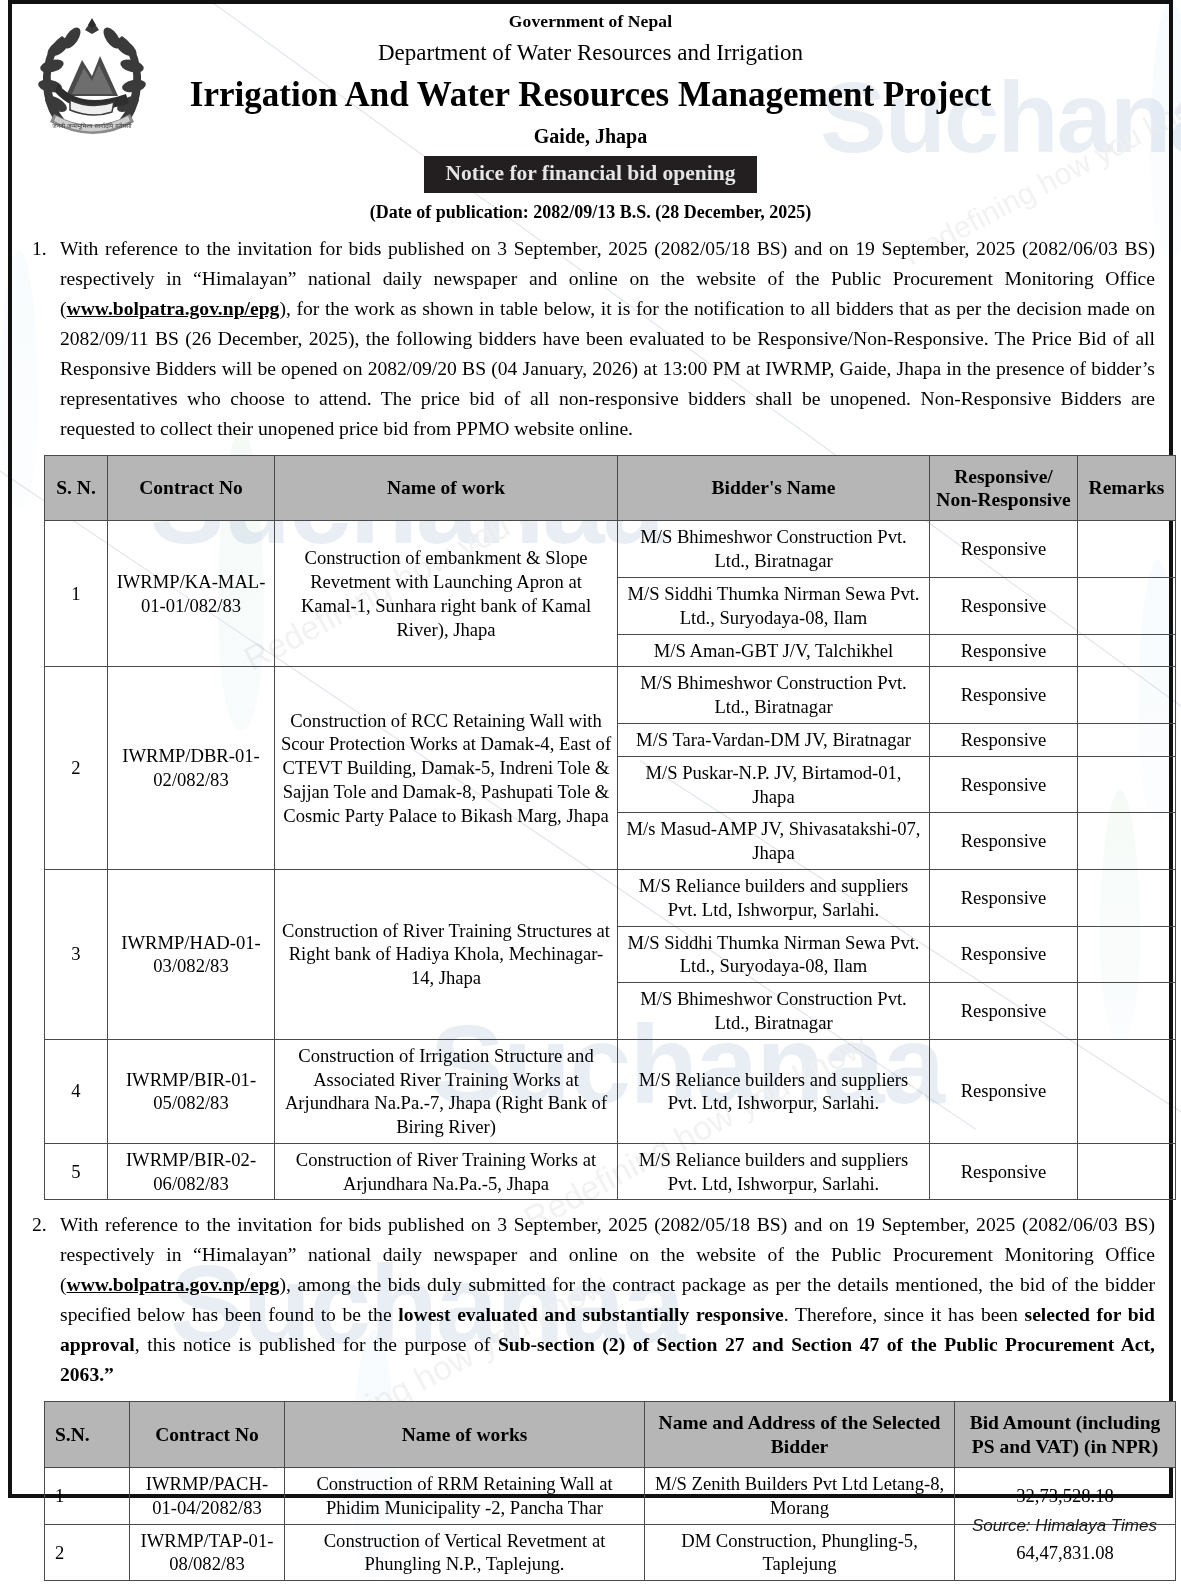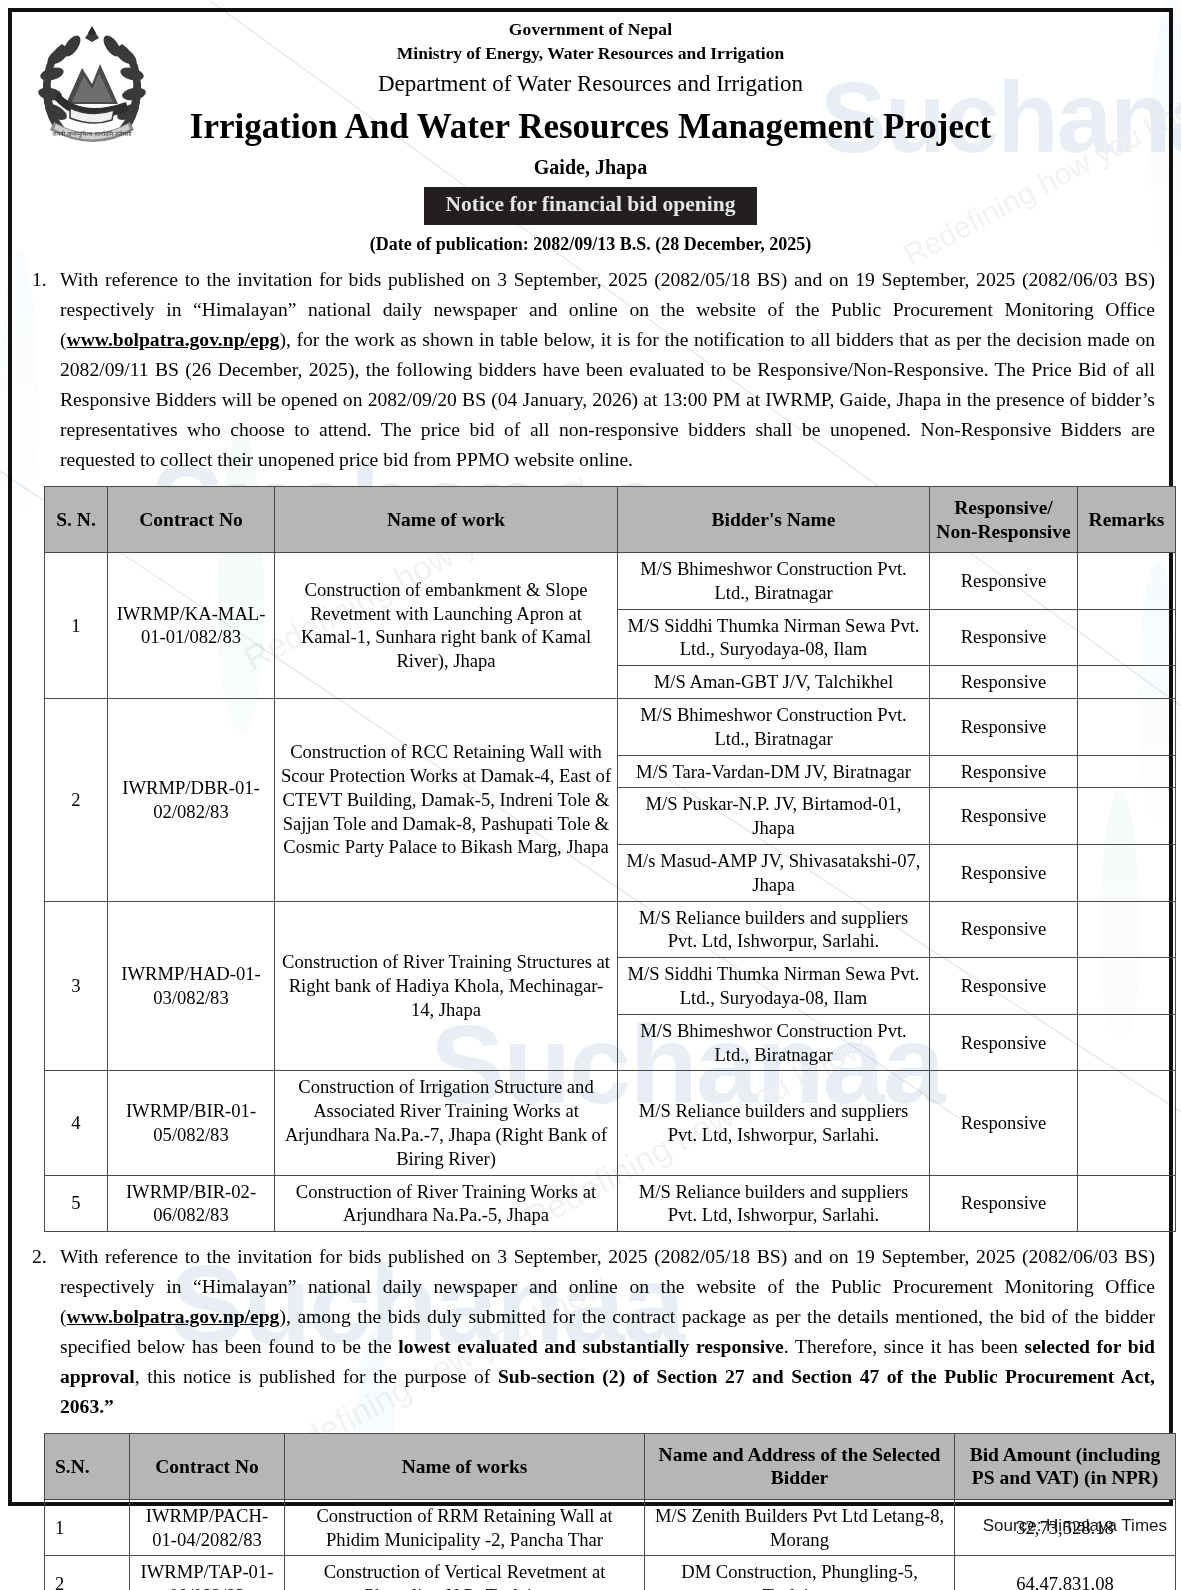--- a/index.html
+++ b/index.html
@@ -49,21 +49,21 @@
     position:absolute;
     height:1px;
     background:#b9c6d8;
     opacity:.5;
     transform-origin:0 0;
   }
 
   
   #notice{
     position:absolute;
-    left:8px; top:8px;
+    left:8px; top:0;
     width:1165px; height:1498px;
     border:4px solid #111;
     background:transparent;
     z-index:2;
     padding:6px 14px 0 14px;
   }
 
   
   #header{ position:relative; text-align:center; }
   #emblem{
@@ -141,23 +141,24 @@
 
   .t2 col.c2-sn   { width:85px; }
   .t2 col.c2-cno  { width:155px; }
   .t2 col.c2-work { width:360px; }
   .t2 col.c2-bid  { width:310px; }
   .t2 col.c2-amt  { width:221px; }
   .t2 td.sn{ text-align:left; padding-left:10px;}
 
   #source{
     position:absolute;
-    right:14px;
+    right:24px;
     top:1516px;
     font-family:"Liberation Sans", sans-serif;
+    font-style:italic;
     font-size:17px;
     color:#1a1a1a;
     z-index:3;
     text-align:center;
   }
 </style>
 </head>
 <body>
 
 <div id="watermark">
@@ -229,21 +230,20 @@
           <path d="M38 86 q22 10 44 2 l-2 10 q-20 7 -42-2z" fill="#efefef" stroke="#3a3a3a" stroke-width="1.5"></path>
 
           <path d="M22 100 q38 22 76 0 l4 8 q-40 24 -84 0z" fill="#8a8a8a"></path>
           <path d="M24 102 q36 20 72 0 l2 5 q-38 21 -76 0z" fill="#cfcfcf"></path>
         </g>
         <text x="60" y="114" font-size="6" text-anchor="middle" fill="#3a3a3a" font-family="DejaVu Sans, sans-serif">जननी जन्मभूमिश्च स्वर्गादपि गरीयसी</text>
       </svg>
     </div>
 
     <div class="h-line1">Government of Nepal</div>
-    <div class="h-line2">Ministry of Energy, Water Resources and Irrigation</div>
     <div class="h-dept">Department of Water Resources and Irrigation</div>
     <div class="h-proj">Irrigation And Water Resources Management Project</div>
     <div class="h-place">Gaide, Jhapa</div>
 
     <div class="banner-wrap">
       <div id="banner">Notice for financial bid opening</div>
     </div>
 
     <div class="h-pub">(Date of publication: 2082/09/13 B.S. (28 December, 2025)</div>
   </div>

